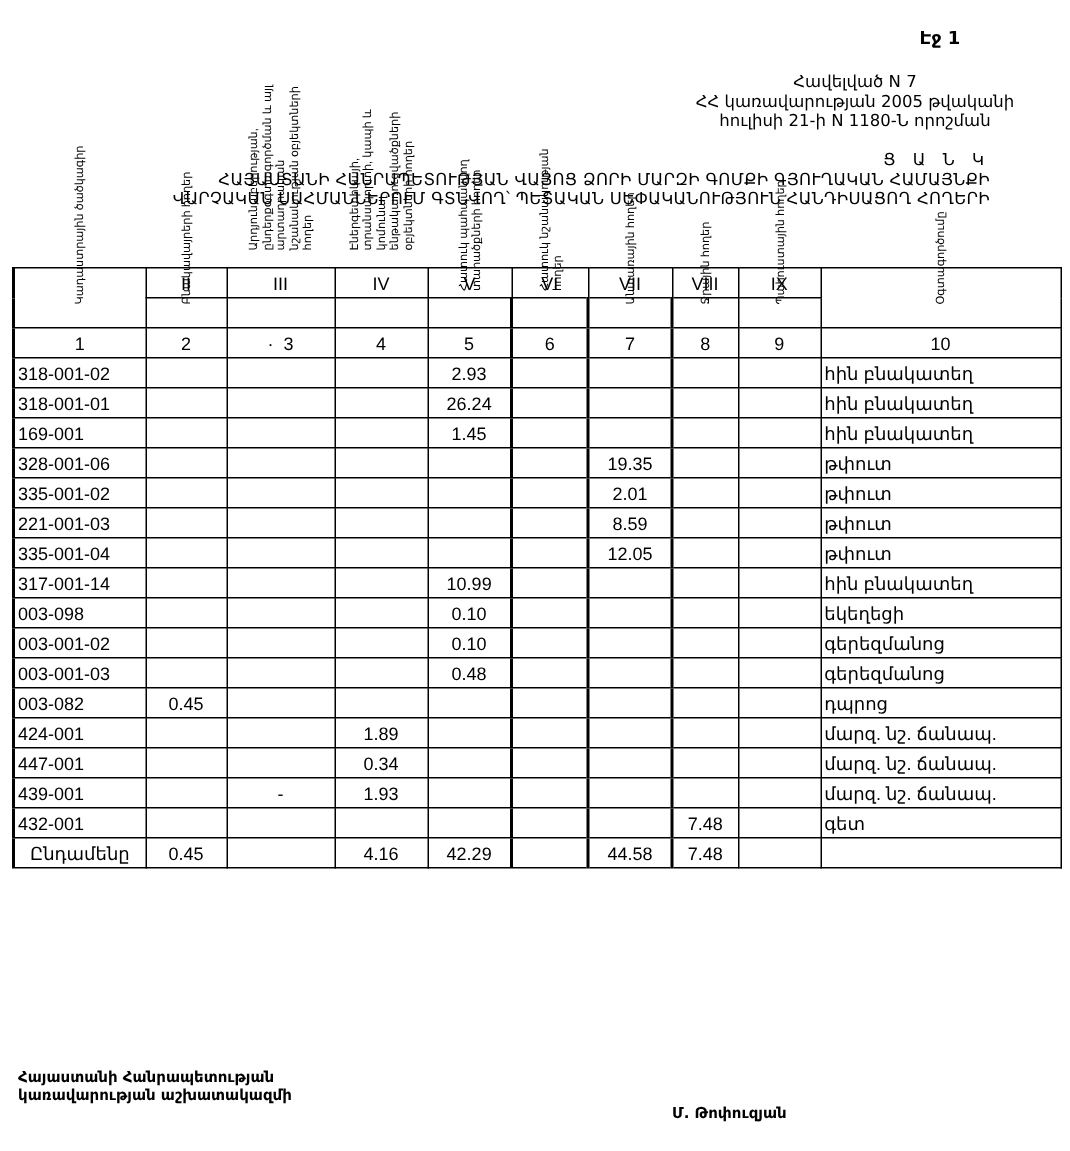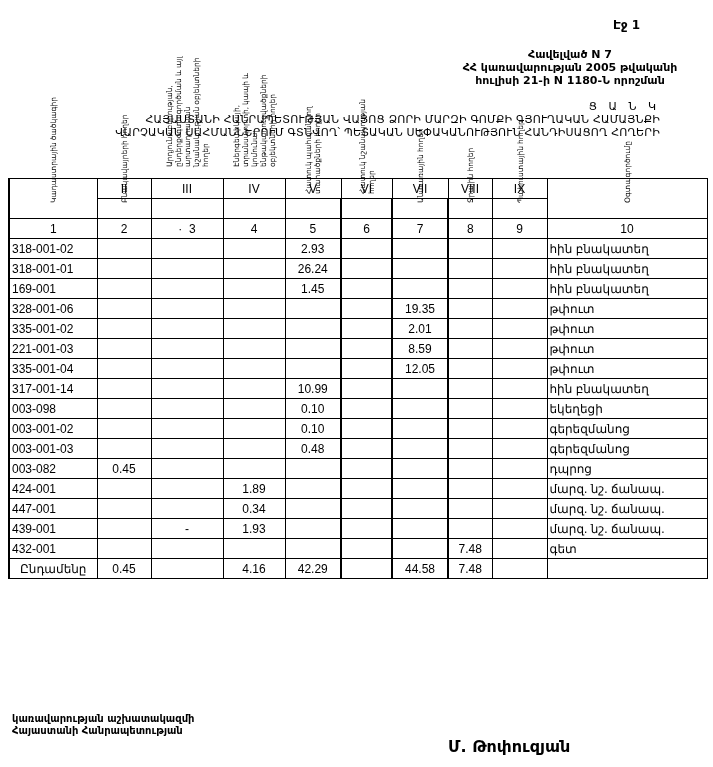--- a/index.html
+++ b/index.html
@@ -1,34 +1,34 @@
 <!DOCTYPE html>
 <html><head>
 <meta charset="utf-8">
 <style>
   html, body { margin:0; padding:0; background:#ffffff; }
   body { width:713px; height:767px; position:relative; overflow:hidden; color:#000; font-family:"DejaVu Sans", sans-serif; }
   .arm { font-family:"DejaVu Sans", sans-serif; }
   .page-num { position:absolute; left:613px; top:18px; font-size:12px; font-weight:bold; }
-  .annex { position:absolute; left:440px; top:48px; width:260px; text-align:center; font-size:11px; font-weight:bold; line-height:13px; }
+  .annex { position:absolute; left:440px; top:48px; width:260px; text-align:center; font-size:11px; font-weight:normal; line-height:13px; }
   .title { position:absolute; left:60px; top:100px; width:600px; text-align:right; font-size:11px; font-weight:normal; line-height:13px; letter-spacing:0.2px; }
   .title .t0 { letter-spacing:4px; }
   table.grid { position:absolute; left:8px; top:178px; border-collapse:collapse; table-layout:fixed; font-family:"Liberation Sans", sans-serif; }
   table.grid td { border:1px solid #000; padding:0; font-size:12px; height:19px; vertical-align:middle; }
   table.grid td.thick-l { border-left:2px solid #000; }
   .roman td { height:18px; text-align:center; font-size:10px; }
   .rot-cell { height:120px; position:relative; }
   .rot { position:absolute; left:50%; bottom:6px; transform-origin:0 0; transform:rotate(-90deg) translateY(-50%); white-space:normal; font-size:7.5px; line-height:9px; text-align:left; }
   .nums td { text-align:center; font-size:13px; height:19px; }
   .code { padding-left:2px !important; font-size:12px; }
   .num { text-align:center; }
   .desc { padding-left:2px !important; font-size:11px; }
   .total-label { text-align:center; font-size:11px; }
   .footer-left { position:absolute; left:12px; top:713px; font-size:10px; font-weight:bold; line-height:12px; }
-  .footer-right { position:absolute; left:448px; top:737px; font-size:16px; font-weight:bold; }
+  .footer-right { position:absolute; left:448px; top:737px; font-size:10px; font-weight:bold; }
 </style>
 </head>
 <body>
 
 <div class="page-num arm">Էջ 1</div>
 
 <div class="annex arm">
   <div>Հավելված N 7</div>
   <div>ՀՀ կառավարության 2005 թվականի</div>
   <div>հուլիսի 21-ի N 1180-Ն որոշման</div>
@@ -309,16 +309,16 @@
         <td class="thick-l num"></td>
         <td class="thick-l num">44.58</td>
         <td class="thick-l num">7.48</td>
         <td class="num"></td>
         <td class="desc"></td>
       </tr>
     </tbody>
 </table>
 
 <div class="footer-left arm">
+  <div>Հայաստանի Հանրապետության</div>
   <div>կառավարության աշխատակազմի</div>
-  <div>Հայաստանի Հանրապետության</div>
 </div>
 <div class="footer-right arm">Մ. Թոփուզյան</div>
 
 </body></html>

